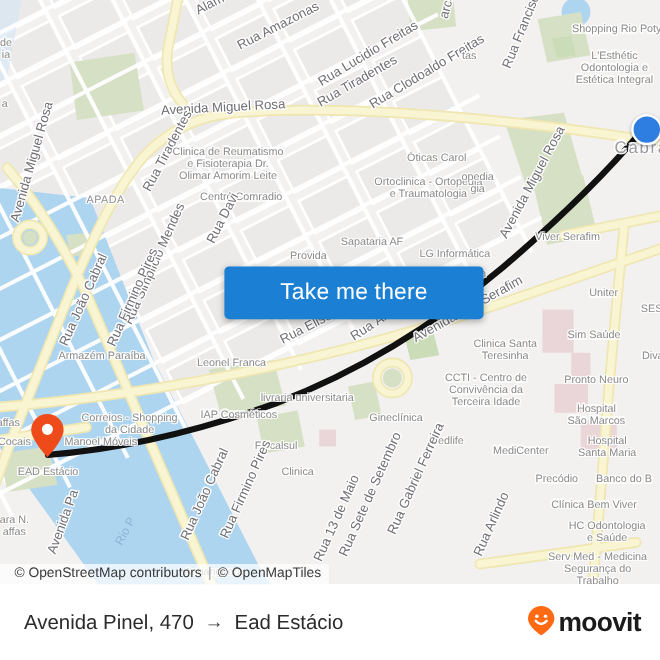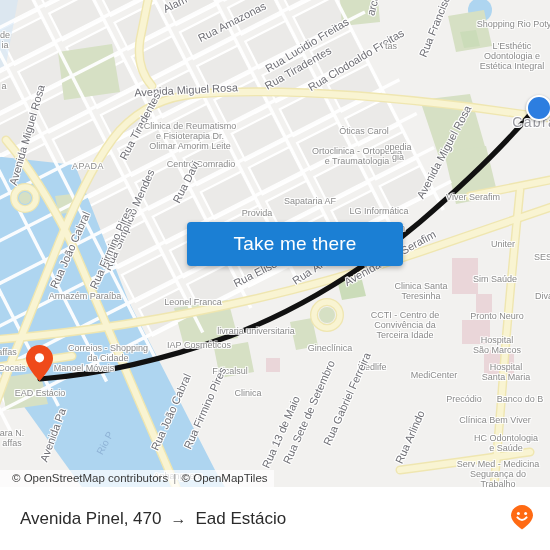--- a/index.html
+++ b/index.html
@@ -466,16 +466,17 @@
 
     <div id="moovit-logo">
       <span>
         <svg width="24" height="26" viewBox="0 0 24 26">
           <path d="M12 1 C5.9 1 1 5.9 1 11.6 C1 18.5 12 25.5 12 25.5 C12 25.5 23 18.5 23 11.6 C23 5.9 18.1 1 12 1 Z" fill="#ff6a13"></path>
           <circle cx="8.4" cy="9.6" r="1.5" fill="#ffffff"></circle>
           <circle cx="15.6" cy="9.6" r="1.5" fill="#ffffff"></circle>
           <path d="M7.4 13.4 Q12 18.6 16.6 13.4" fill="none" stroke="#ffffff" stroke-width="2" stroke-linecap="round"></path>
         </svg>
       </span>
+      <span id="moovit-wordmark">moovit</span>
     </div>
   </div>
 
 </div>
 
 </body></html>

